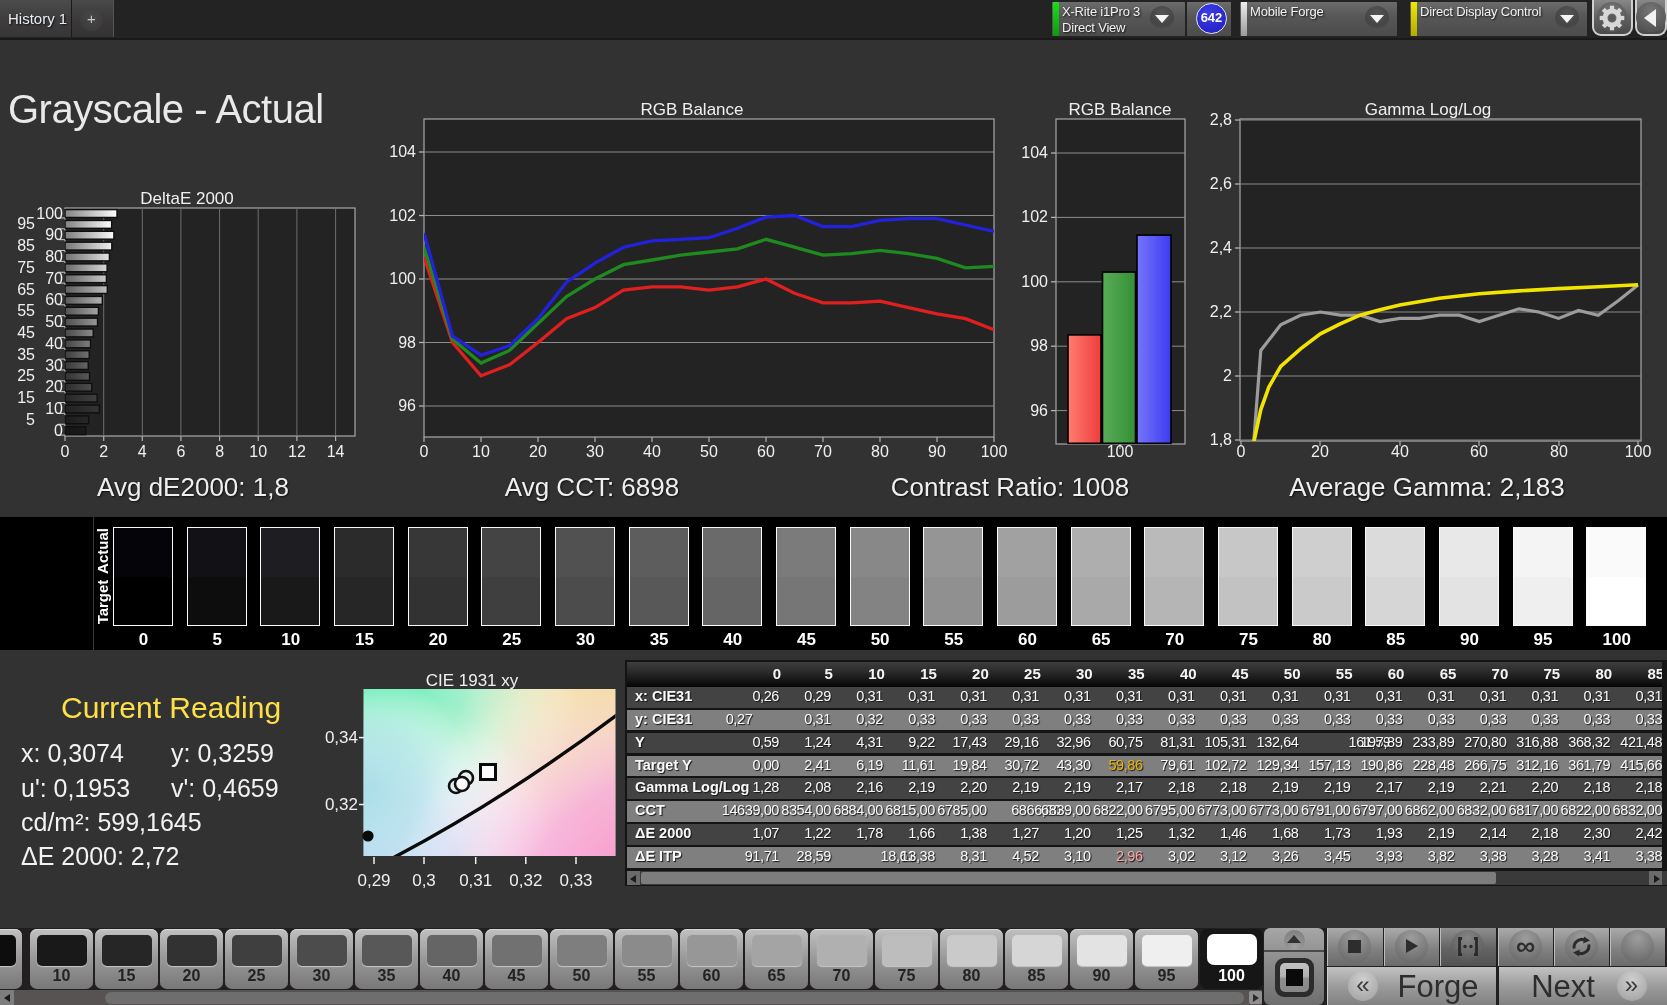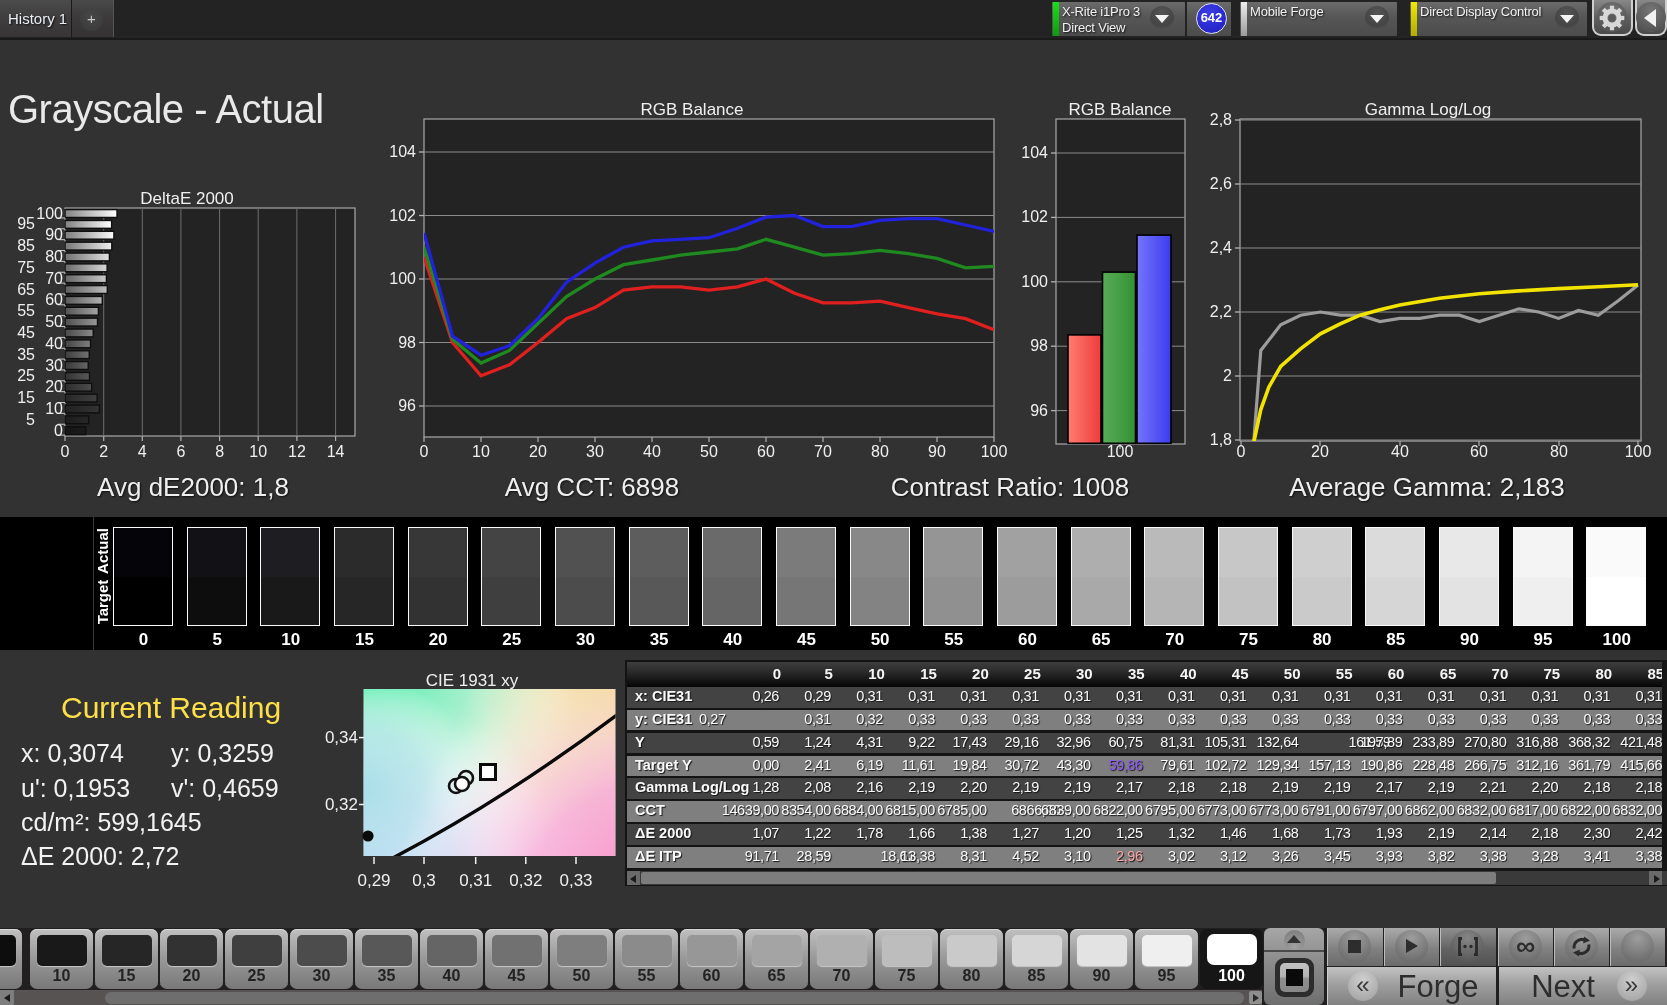--- a/index.html
+++ b/index.html
@@ -502,21 +502,21 @@
     <div class="abs" style="left:593.5px;top:28.0px;width:80px;text-align:right;font-size:14.5px;letter-spacing:-0.4px;color:#fafafa;text-shadow:1px 1px 1px #161616;">0,31</div>
     <div class="abs" style="left:645.5px;top:28.0px;width:80px;text-align:right;font-size:14.5px;letter-spacing:-0.4px;color:#fafafa;text-shadow:1px 1px 1px #161616;">0,31</div>
     <div class="abs" style="left:697.4px;top:28.0px;width:80px;text-align:right;font-size:14.5px;letter-spacing:-0.4px;color:#fafafa;text-shadow:1px 1px 1px #161616;">0,31</div>
     <div class="abs" style="left:749.4px;top:28.0px;width:80px;text-align:right;font-size:14.5px;letter-spacing:-0.4px;color:#fafafa;text-shadow:1px 1px 1px #161616;">0,31</div>
     <div class="abs" style="left:801.3px;top:28.0px;width:80px;text-align:right;font-size:14.5px;letter-spacing:-0.4px;color:#fafafa;text-shadow:1px 1px 1px #161616;">0,31</div>
     <div class="abs" style="left:853.2px;top:28.0px;width:80px;text-align:right;font-size:14.5px;letter-spacing:-0.4px;color:#fafafa;text-shadow:1px 1px 1px #161616;">0,31</div>
     <div class="abs" style="left:905.2px;top:28.0px;width:80px;text-align:right;font-size:14.5px;letter-spacing:-0.4px;color:#fafafa;text-shadow:1px 1px 1px #161616;">0,31</div>
     <div class="abs" style="left:957.2px;top:28.0px;width:80px;text-align:right;font-size:14.5px;letter-spacing:-0.4px;color:#fafafa;text-shadow:1px 1px 1px #161616;">0,31</div>
     <div class="abs" style="left:2px;top:49.9px;width:1035px;height:20.6px;background:#7f7f7f;"></div>
     <div class="abs" style="left:10px;top:50.9px;font-size:14.5px;font-weight:bold;color:#fafafa;text-shadow:1px 1px 1px #161616;">y: CIE31</div>
-    <div class="abs" style="left:74.0px;top:50.9px;width:80px;text-align:left;font-size:14.5px;letter-spacing:-0.4px;color:#fafafa;text-shadow:1px 1px 1px #161616;">0,27</div>
+    <div class="abs" style="left:74.0px;top:50.9px;width:80px;text-align:center;font-size:14.5px;letter-spacing:-0.4px;color:#fafafa;text-shadow:1px 1px 1px #161616;">0,27</div>
     <div class="abs" style="left:125.9px;top:50.9px;width:80px;text-align:right;font-size:14.5px;letter-spacing:-0.4px;color:#fafafa;text-shadow:1px 1px 1px #161616;">0,31</div>
     <div class="abs" style="left:177.9px;top:50.9px;width:80px;text-align:right;font-size:14.5px;letter-spacing:-0.4px;color:#fafafa;text-shadow:1px 1px 1px #161616;">0,32</div>
     <div class="abs" style="left:229.9px;top:50.9px;width:80px;text-align:right;font-size:14.5px;letter-spacing:-0.4px;color:#fafafa;text-shadow:1px 1px 1px #161616;">0,33</div>
     <div class="abs" style="left:281.8px;top:50.9px;width:80px;text-align:right;font-size:14.5px;letter-spacing:-0.4px;color:#fafafa;text-shadow:1px 1px 1px #161616;">0,33</div>
     <div class="abs" style="left:333.8px;top:50.9px;width:80px;text-align:right;font-size:14.5px;letter-spacing:-0.4px;color:#fafafa;text-shadow:1px 1px 1px #161616;">0,33</div>
     <div class="abs" style="left:385.7px;top:50.9px;width:80px;text-align:right;font-size:14.5px;letter-spacing:-0.4px;color:#fafafa;text-shadow:1px 1px 1px #161616;">0,33</div>
     <div class="abs" style="left:437.7px;top:50.9px;width:80px;text-align:right;font-size:14.5px;letter-spacing:-0.4px;color:#fafafa;text-shadow:1px 1px 1px #161616;">0,33</div>
     <div class="abs" style="left:489.6px;top:50.9px;width:80px;text-align:right;font-size:14.5px;letter-spacing:-0.4px;color:#fafafa;text-shadow:1px 1px 1px #161616;">0,33</div>
     <div class="abs" style="left:541.5px;top:50.9px;width:80px;text-align:right;font-size:14.5px;letter-spacing:-0.4px;color:#fafafa;text-shadow:1px 1px 1px #161616;">0,33</div>
     <div class="abs" style="left:593.5px;top:50.9px;width:80px;text-align:right;font-size:14.5px;letter-spacing:-0.4px;color:#fafafa;text-shadow:1px 1px 1px #161616;">0,33</div>
@@ -549,21 +549,21 @@
     <div class="abs" style="left:957.2px;top:73.7px;width:80px;text-align:right;font-size:14.5px;letter-spacing:-0.4px;color:#fafafa;text-shadow:1px 1px 1px #161616;">421,48</div>
     <div class="abs" style="left:2px;top:95.6px;width:1035px;height:20.6px;background:#7f7f7f;"></div>
     <div class="abs" style="left:10px;top:96.6px;font-size:14.5px;font-weight:bold;color:#fafafa;text-shadow:1px 1px 1px #161616;">Target Y</div>
     <div class="abs" style="left:74.0px;top:96.6px;width:80px;text-align:right;font-size:14.5px;letter-spacing:-0.4px;color:#fafafa;text-shadow:1px 1px 1px #161616;">0,00</div>
     <div class="abs" style="left:125.9px;top:96.6px;width:80px;text-align:right;font-size:14.5px;letter-spacing:-0.4px;color:#fafafa;text-shadow:1px 1px 1px #161616;">2,41</div>
     <div class="abs" style="left:177.9px;top:96.6px;width:80px;text-align:right;font-size:14.5px;letter-spacing:-0.4px;color:#fafafa;text-shadow:1px 1px 1px #161616;">6,19</div>
     <div class="abs" style="left:229.9px;top:96.6px;width:80px;text-align:right;font-size:14.5px;letter-spacing:-0.4px;color:#fafafa;text-shadow:1px 1px 1px #161616;">11,61</div>
     <div class="abs" style="left:281.8px;top:96.6px;width:80px;text-align:right;font-size:14.5px;letter-spacing:-0.4px;color:#fafafa;text-shadow:1px 1px 1px #161616;">19,84</div>
     <div class="abs" style="left:333.8px;top:96.6px;width:80px;text-align:right;font-size:14.5px;letter-spacing:-0.4px;color:#fafafa;text-shadow:1px 1px 1px #161616;">30,72</div>
     <div class="abs" style="left:385.7px;top:96.6px;width:80px;text-align:right;font-size:14.5px;letter-spacing:-0.4px;color:#fafafa;text-shadow:1px 1px 1px #161616;">43,30</div>
-    <div class="abs" style="left:437.7px;top:96.6px;width:80px;text-align:right;font-size:14.5px;letter-spacing:-0.4px;color:#8b5cf6;text-shadow:1px 1px 1px #161616;">59,86</div>
+    <div class="abs" style="left:437.7px;top:96.6px;width:80px;text-align:right;font-size:14.5px;letter-spacing:-0.4px;color:#eab308;text-shadow:1px 1px 1px #161616;">59,86</div>
     <div class="abs" style="left:489.6px;top:96.6px;width:80px;text-align:right;font-size:14.5px;letter-spacing:-0.4px;color:#fafafa;text-shadow:1px 1px 1px #161616;">79,61</div>
     <div class="abs" style="left:541.5px;top:96.6px;width:80px;text-align:right;font-size:14.5px;letter-spacing:-0.4px;color:#fafafa;text-shadow:1px 1px 1px #161616;">102,72</div>
     <div class="abs" style="left:593.5px;top:96.6px;width:80px;text-align:right;font-size:14.5px;letter-spacing:-0.4px;color:#fafafa;text-shadow:1px 1px 1px #161616;">129,34</div>
     <div class="abs" style="left:645.5px;top:96.6px;width:80px;text-align:right;font-size:14.5px;letter-spacing:-0.4px;color:#fafafa;text-shadow:1px 1px 1px #161616;">157,13</div>
     <div class="abs" style="left:697.4px;top:96.6px;width:80px;text-align:right;font-size:14.5px;letter-spacing:-0.4px;color:#fafafa;text-shadow:1px 1px 1px #161616;">190,86</div>
     <div class="abs" style="left:749.4px;top:96.6px;width:80px;text-align:right;font-size:14.5px;letter-spacing:-0.4px;color:#fafafa;text-shadow:1px 1px 1px #161616;">228,48</div>
     <div class="abs" style="left:801.3px;top:96.6px;width:80px;text-align:right;font-size:14.5px;letter-spacing:-0.4px;color:#fafafa;text-shadow:1px 1px 1px #161616;">266,75</div>
     <div class="abs" style="left:853.2px;top:96.6px;width:80px;text-align:right;font-size:14.5px;letter-spacing:-0.4px;color:#fafafa;text-shadow:1px 1px 1px #161616;">312,16</div>
     <div class="abs" style="left:905.2px;top:96.6px;width:80px;text-align:right;font-size:14.5px;letter-spacing:-0.4px;color:#fafafa;text-shadow:1px 1px 1px #161616;">361,79</div>
     <div class="abs" style="left:957.2px;top:96.6px;width:80px;text-align:right;font-size:14.5px;letter-spacing:-0.4px;color:#fafafa;text-shadow:1px 1px 1px #161616;">415,66</div>

